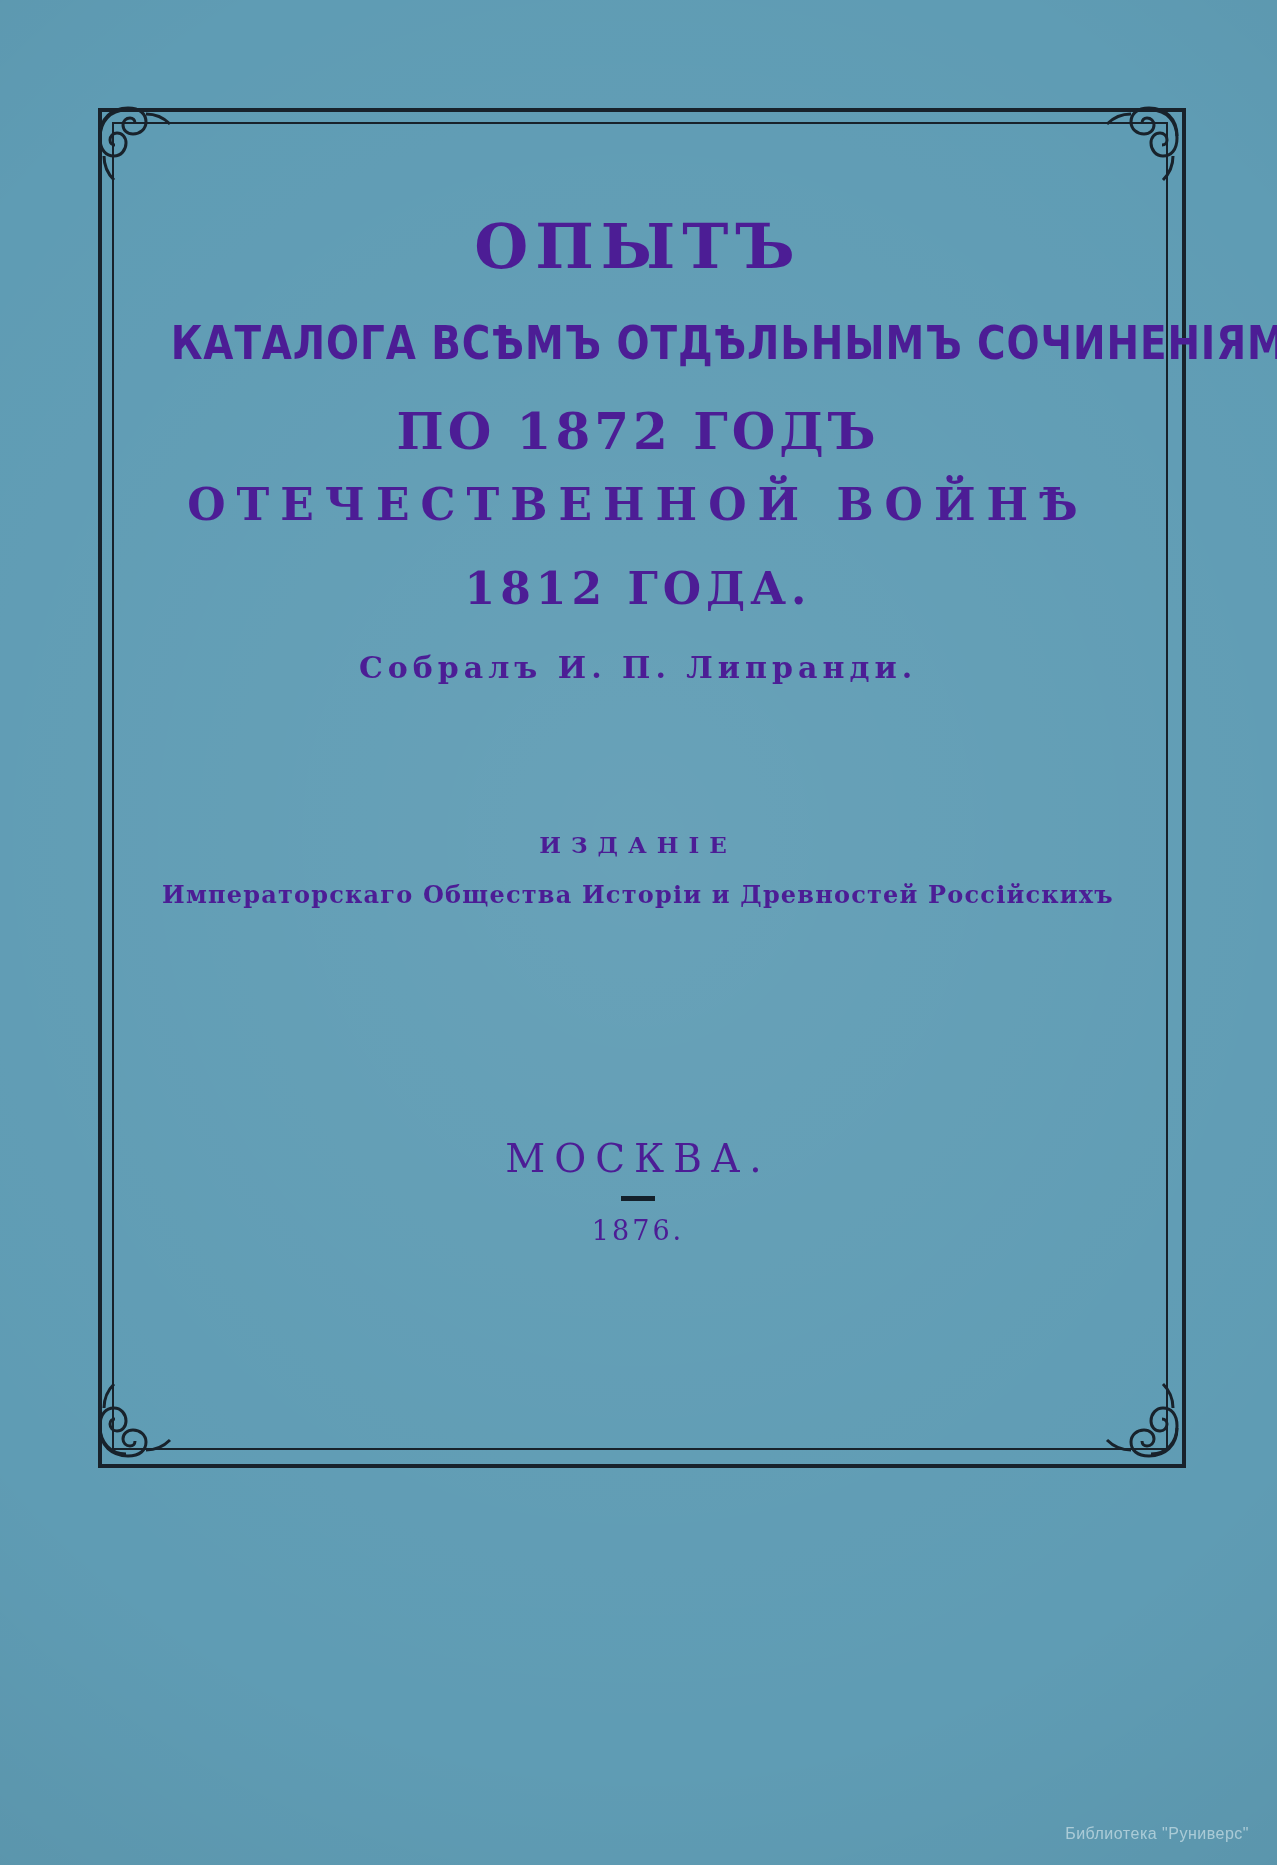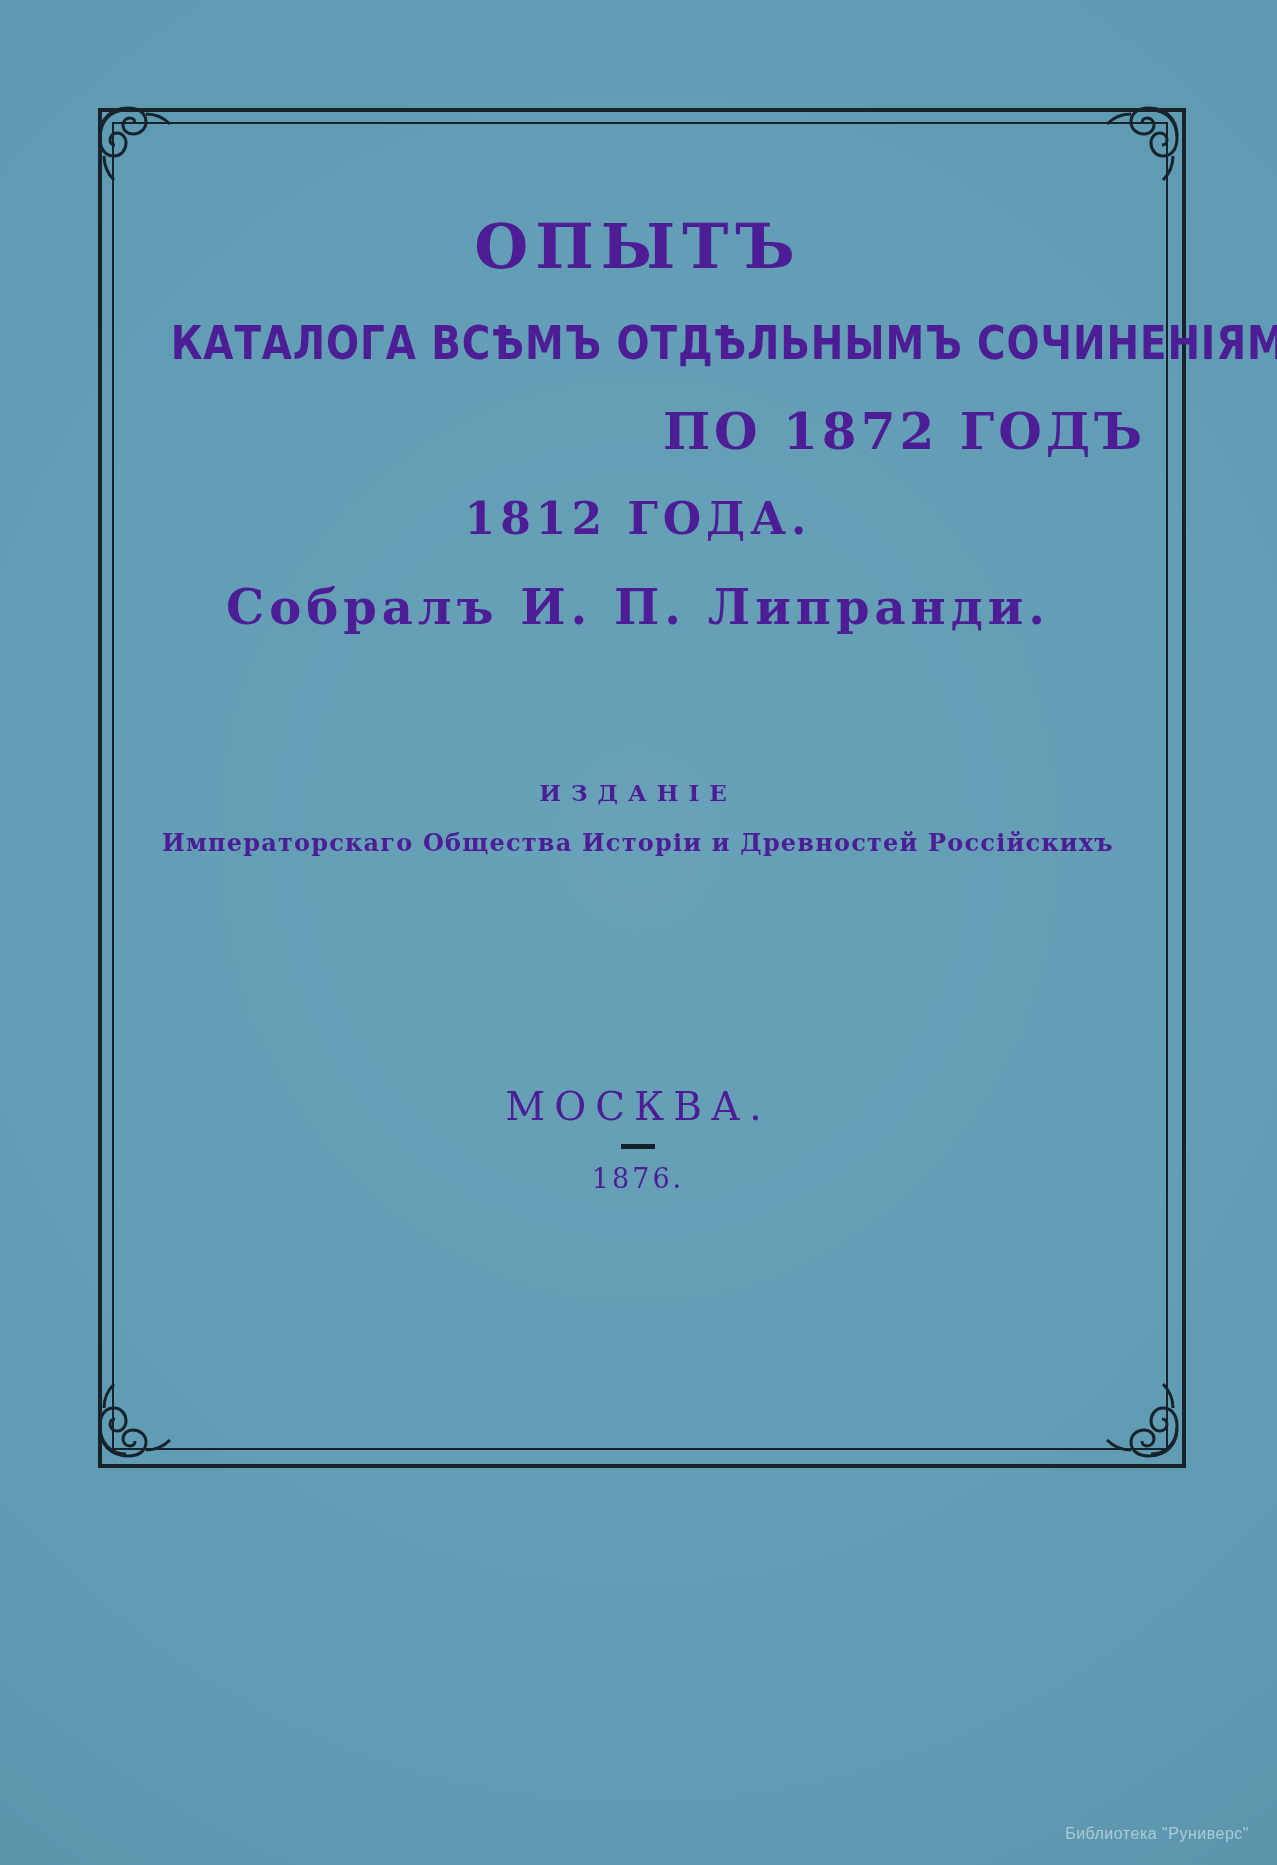--- a/index.html
+++ b/index.html
@@ -95,21 +95,20 @@
     transform: scaleX(0.92);
     line-height: 1.05;
   }
   .t-god {
     margin-top: 40px;
     font-family: "DejaVu Serif", serif;
     font-weight: 700;
     font-size: 50px;
     letter-spacing: 4px;
     line-height: 1;
-    text-align: right;
   }
   .t-ob {
     margin-top: 30px;
     font-family: "DejaVu Serif", serif;
     font-weight: 700;
     font-size: 34px;
     letter-spacing: 3px;
     line-height: 1;
   }
   .t-war {
@@ -125,21 +124,21 @@
     font-family: "DejaVu Serif", serif;
     font-weight: 700;
     font-size: 44px;
     letter-spacing: 5px;
     line-height: 1;
   }
   .t-author {
     margin-top: 42px;
     font-family: "DejaVu Serif", serif;
     font-weight: 700;
-    font-size: 48px;
+    font-size: 30px;
     letter-spacing: 5px;
     line-height: 1;
   }
 
   .publisher {
     margin-top: 150px;
   }
   .t-izdanie {
     font-family: "DejaVu Serif", serif;
     font-weight: 700;
@@ -232,20 +231,21 @@
       <path d="M60 18 C70 18, 78 22, 84 28"></path>
       <path d="M18 60 C18 70, 22 78, 28 84"></path>
     </svg>
   </div>
 
   <div class="content">
 
     <span class="line t-opyt">ОПЫТЪ</span>
     <span class="line t-katalog">КАТАЛОГА ВСѢМЪ ОТДѢЛЬНЫМЪ СОЧИНЕНІЯМЪ</span>
     <span class="line t-god">ПО 1872 ГОДЪ</span>
+    <span class="line t-war">ОТЕЧЕСТВЕННОЙ ВОЙНѢ</span>
     <span class="line t-year">1812 ГОДА.</span>
     <span class="line t-author">Собралъ И. П. Липранди.</span>
 
     <div class="publisher">
       <span class="line t-izdanie">ИЗДАНІЕ</span>
       <span class="line t-society">Императорскаго Общества Исторіи и Древностей Россійскихъ</span>
     </div>
 
     <div class="imprint">
       <span class="line t-city">МОСКВА.</span>

